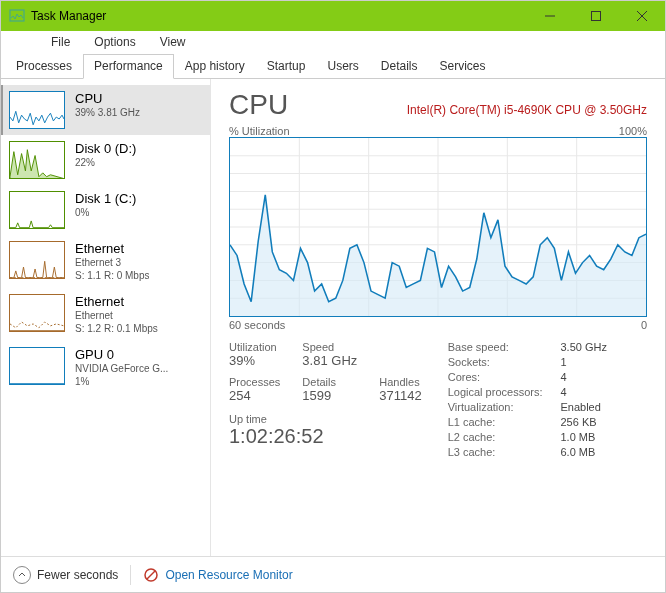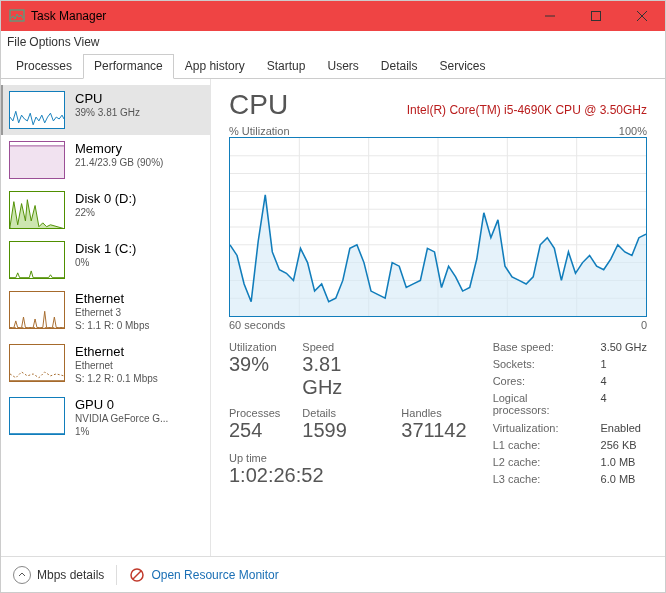--- a/index.html
+++ b/index.html
@@ -1,24 +1,24 @@
 <!DOCTYPE html>
 <html><head>
 <meta charset="utf-8">
 <style>
 * { margin: 0; padding: 0; box-sizing: border-box; font-family: "Segoe UI", Tahoma, sans-serif; }
 body { background: #fff; width: 666px; height: 593px; overflow: hidden; border: 1px solid #ccc; }
 
-.titlebar { height: 30px; display: flex; align-items: center; padding-left: 8px; background: #ef4444; }
+.titlebar { height: 30px; display: flex; align-items: center; padding-left: 8px; background: #84cc16; }
 .titlebar .icon { width: 16px; height: 16px; margin-right: 6px; }
 .titlebar .title { font-size: 12px; color: #000; flex: 1; }
 .winbtns { display: flex; }
 .winbtn { width: 46px; height: 30px; display: flex; align-items: center; justify-content: center; color: #555; }
 
-.menubar { height: 22px; display: flex; align-items: center; padding-left: 6px; font-size: 12px; gap: 3px; color: #333; }
+.menubar { height: 22px; display: flex; align-items: center; padding-left: 6px; font-size: 12px; gap: 24px; color: #333; margin-left: 44px; }
 
 .tabs { display: flex; border-bottom: 1px solid #ccc; padding-left: 4px; background: #fff; }
 .tab { font-size: 12px; padding: 4px 10px 5px; color: #333; border: 1px solid transparent; cursor: pointer; position: relative; top: 1px; }
 .tab.active { background: #fff; border-color: #ccc; border-bottom-color: #fff; }
 
 .body { display: flex; height: calc(100% - 30px - 22px - 26px - 36px); }
 
 .sidebar { width: 210px; border-right: 1px solid #e5e5e5; overflow: hidden; padding-top: 6px; }
 .sb-item { display: flex; align-items: flex-start; padding: 6px 8px; gap: 10px; cursor: pointer; }
 .sb-item.active { background: #e5e5e5; border-left: 2px solid #999; padding-left: 6px; }
@@ -32,21 +32,21 @@
 .main-head h1 { font-size: 28px; font-weight: 400; color: #555; }
 .main-head .sub { font-size: 12px; color: #b91c1c; }
 .chart-hdr { display: flex; justify-content: space-between; font-size: 11px; color: #666; margin-bottom: 0; }
 .chart { height: 180px; border: 1px solid #117dbb; background: #fff; position: relative; }
 .chart svg { width: 100%; height: 100%; display: block; }
 .chart-ftr { display: flex; justify-content: space-between; font-size: 11px; color: #666; margin-top: 2px; margin-bottom: 10px; }
 
 .stats { display: flex; gap: 26px; font-size: 11px; color: #555; }
 .stats-left { display: grid; grid-template-columns: auto auto auto; column-gap: 22px; row-gap: 2px; }
 .stat-label { font-size: 11px; color: #666; }
-.stat-val { font-size: 20px; color: #555; margin-bottom: 6px; }
+.stat-val { font-size: 13px; color: #555; margin-bottom: 6px; }
 .stats-right { display: grid; grid-template-columns: auto auto; column-gap: 18px; row-gap: 3px; font-size: 11px; }
 .stats-right .k { color: #666; }
 .stats-right .v { color: #444; }
 .uptime-block { margin-top: 4px; }
 .uptime-val { font-size: 20px; color: #555; }
 
 .footer { height: 36px; border-top: 1px solid #ddd; display: flex; align-items: center; padding: 0 12px; gap: 12px; font-size: 12px; }
 .fewer { display: flex; align-items: center; gap: 6px; color: #333; cursor: pointer; }
 .chev { width: 18px; height: 18px; border: 1px solid #888; border-radius: 50%; display: flex; align-items: center; justify-content: center; font-size: 10px; }
 .divider { width: 1px; height: 20px; background: #ddd; }
@@ -102,33 +102,20 @@
   <div class="sidebar">
     <div class="sb-item active">
       <div class="sb-thumb" style="border-color:#117dbb">
         <svg viewBox="0 0 56 38">
             <polyline fill="none" stroke="#117dbb" stroke-width="1" points="0,26 3,30 6,20 9,32 12,24 15,28 18,30 21,22 24,34 27,26 30,30 33,24 36,32 39,26 42,22 45,30 48,26 51,28 54,24 56,28"></polyline>
           </svg>
       </div>
       <div class="sb-info">
         <div class="sb-title">CPU</div>
         <div class="sb-sub">39% 3.81 GHz</div>
-      </div>
-    </div>
-    <div class="sb-item">
-      <div class="sb-thumb" style="border-color:#9b4f96">
-        <svg viewBox="0 0 56 38">
-            <rect x="0" y="4" width="56" height="34" fill="#f1e2f0"></rect>
-            <rect x="0" y="0" width="56" height="4" fill="#fff"></rect>
-            <line x1="0" y1="4" x2="56" y2="4" stroke="#9b4f96"></line>
-          </svg>
-      </div>
-      <div class="sb-info">
-        <div class="sb-title">Memory</div>
-        <div class="sb-sub">21.4/23.9 GB (90%)</div>
       </div>
     </div>
     <div class="sb-item">
       <div class="sb-thumb" style="border-color:#4f8f00">
         <svg viewBox="0 0 56 38">
             <polyline fill="#cde6b0" stroke="#4f8f00" stroke-width="1" points="0,38 0,36 4,10 8,34 12,12 16,30 18,8 22,30 26,14 30,36 34,32 38,36 42,34 56,38"></polyline>
           </svg>
       </div>
       <div class="sb-info">
         <div class="sb-title">Disk 0 (D:)</div>
@@ -272,21 +259,21 @@
   </div>
 </div>
 
 <div class="footer">
   <div class="fewer">
     <div class="chev">
       <svg width="8" height="8">
           <polyline points="1,5 4,2 7,5" fill="none" stroke="#555" stroke-width="1"></polyline>
         </svg>
     </div>
-    <span>Mbps details</span>
+    <span>Fewer seconds</span>
   </div>
   <div class="divider"></div>
   <div class="orm">
     <svg class="orm-icon" viewBox="0 0 16 16">
         <circle cx="8" cy="8" r="6" fill="none" stroke="#c0392b" stroke-width="1.5"></circle>
         <line x1="4" y1="12" x2="12" y2="4" stroke="#c0392b" stroke-width="1.5"></line>
       </svg>
     <span>Open Resource Monitor</span>
   </div>
 </div>

